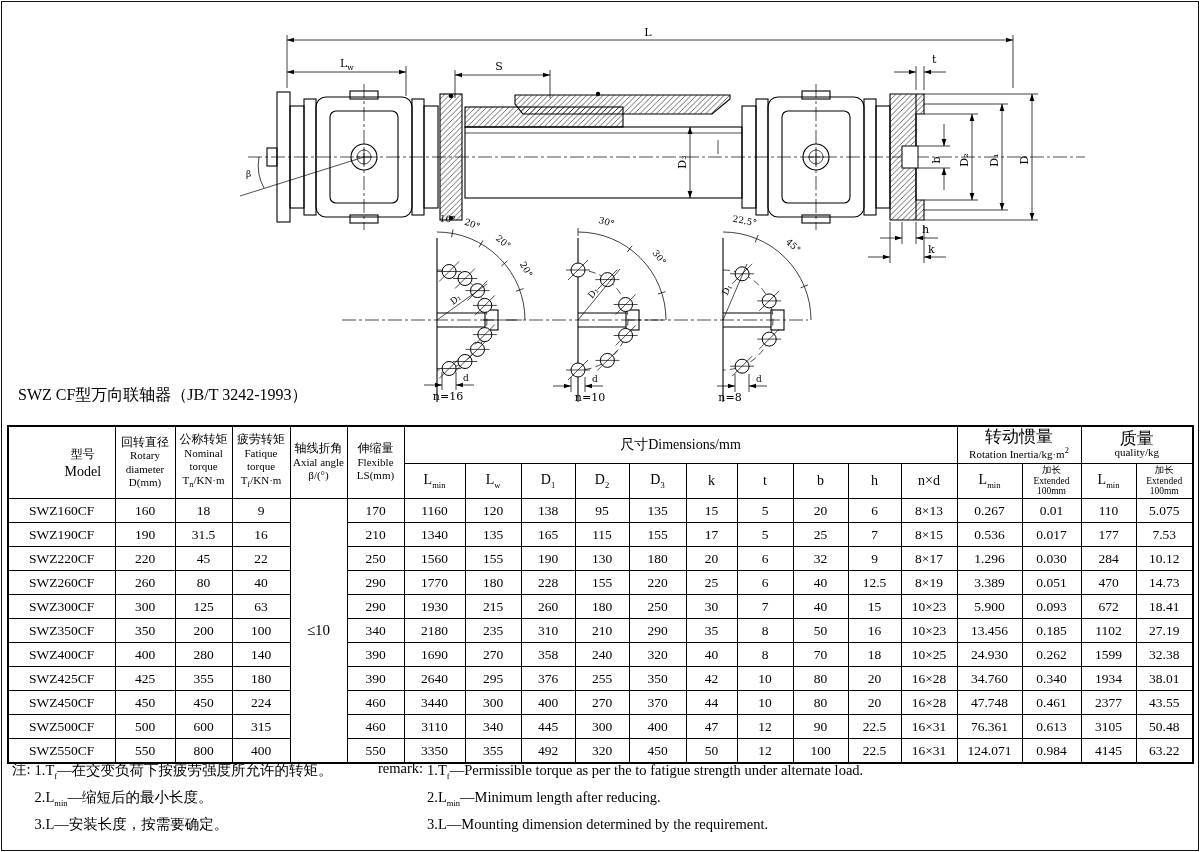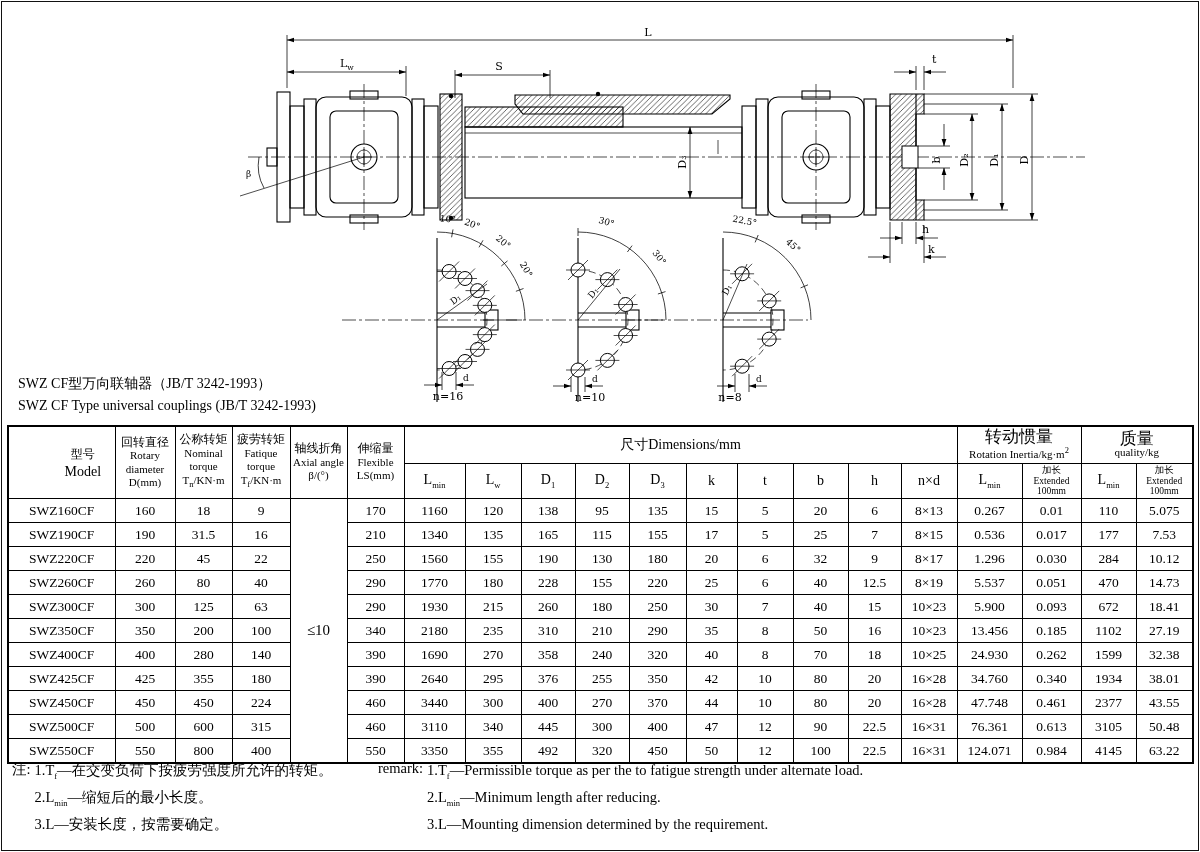--- a/index.html
+++ b/index.html
@@ -1,20 +1,20 @@
 <!DOCTYPE html>
 <html><head>
 <meta charset="utf-8">
 <style>
   html,body{margin:0;padding:0;background:#fff;}
   body{width:1200px;height:852px;position:relative;overflow:hidden;
        font-family:"Liberation Serif","DejaVu Serif",serif;color:#000;}
   .frame{position:absolute;inset:1px;border:1px solid #111;pointer-events:none;}
   #draw{position:absolute;top:0;left:0;}
-  .titles{position:absolute;left:18px;top:373px;line-height:22px;font-size:14px;white-space:nowrap;}
+  .titles{position:absolute;left:18px;top:384px;line-height:22px;font-size:16px;white-space:nowrap;}
   
   #tblwrap{position:absolute;left:7px;top:425px;}
   table{border-collapse:collapse;table-layout:fixed;border:2px solid #000;}
   th,td{border:1.3px solid #000;padding:0;text-align:center;vertical-align:middle;
         font-weight:normal;overflow:hidden;}
   td{font-size:13.5px;height:23px;}
   thead tr.h1 th{height:36px;}
   thead tr.h2 th{height:34px;font-size:14px;}
   th.lc div{font-size:11px;line-height:13.5px;}
   th.lc div.cn{font-size:12px;}
@@ -277,21 +277,20 @@
     <line class="dim" x1="749" y1="374" x2="749" y2="392"></line>
     <line class="dim" x1="717" y1="386" x2="735" y2="386" marker-end="url(#ar)"></line>
     <line class="dim" x1="767" y1="386" x2="749" y2="386" marker-end="url(#ar)"></line>
     <text class="sm" x="756" y="382">d</text>
     <text x="730" y="401" text-anchor="middle">n=8</text>
   </g>
 </svg>
 
 <div class="titles">
   <div>SWZ CF型万向联轴器（JB/T 3242-1993）</div>
-  <div>SWZ CF Type universal couplings (JB/T 3242-1993)</div>
 </div>
 
 <div id="tblwrap">
   <table id="spec-table">
       <colgroup>
         <col style="width: 107px;">
         <col style="width: 60px;">
         <col style="width: 57px;">
         <col style="width: 58px;">
         <col style="width: 57px;">
@@ -454,21 +453,21 @@
           <td>1770</td>
           <td>180</td>
           <td>228</td>
           <td>155</td>
           <td>220</td>
           <td>25</td>
           <td>6</td>
           <td>40</td>
           <td>12.5</td>
           <td>8×19</td>
-          <td>5.537</td>
+          <td>3.389</td>
           <td>0.051</td>
           <td>470</td>
           <td>14.73</td>
         </tr>
         <tr>
           <td>SWZ300CF</td>
           <td>300</td>
           <td>125</td>
           <td>63</td>
           <td>290</td>

